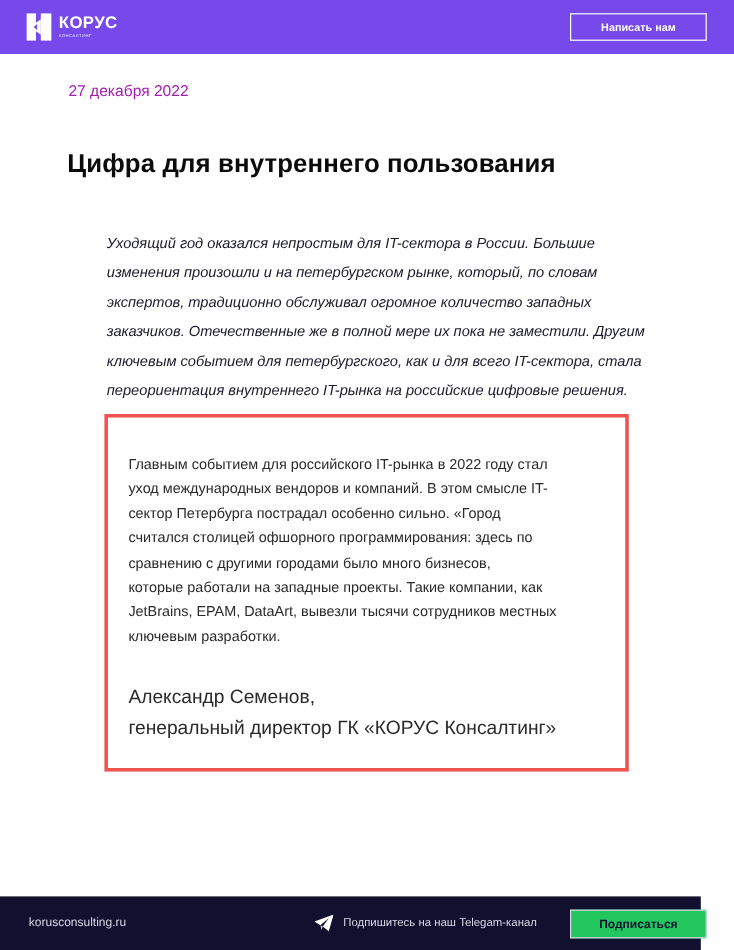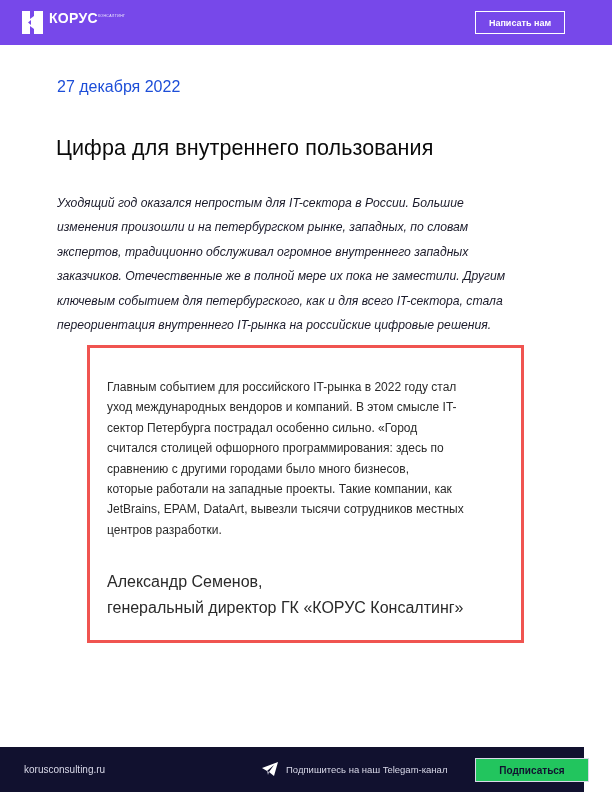--- a/index.html
+++ b/index.html
@@ -6,43 +6,43 @@
     html, body { width: 612px; height: 792px; background: #ffffff; overflow: hidden; }
     body { font-family: "Liberation Sans", "DejaVu Sans", sans-serif; color: #111; position: relative; }
 
     .header {
       position: absolute; left: 0; top: 0; width: 612px; height: 45px;
       background: #7748ea;
     }
     .logo { position: absolute; left: 22px; top: 11px; display: flex; align-items: flex-start; }
     .logo-mark { width: 21px; height: 23px; position: relative; }
     .logo-mark svg { display: block; }
-    .logo-text { margin-left: 6px; display: flex; }
+    .logo-text { margin-left: 6px; display: flex; flex-direction: column; }
     .logo-title { color: #fff; font-weight: bold; font-size: 14px; letter-spacing: 0.3px; line-height: 14px; }
     .logo-sub { color: #fff; font-size: 3.5px; letter-spacing: 0.4px; margin-top: 3px; opacity: 0.9; line-height: 4px; }
 
     .write-btn {
-      position: absolute; left: 475px; top: 11px; width: 90px; height: 23px;
+      position: absolute; left: 475px; top: 11px; width: 114px; height: 23px;
       border: 1px solid #ffffff; background: transparent; color: #fff;
       font-family: "Liberation Sans", sans-serif; font-weight: bold; font-size: 9px;
       display: flex; align-items: center; justify-content: center; cursor: pointer;
     }
 
     .date {
-      position: absolute; left: 57px; top: 78px; font-size: 16px; color: #1d4ed8;
+      position: absolute; left: 57px; top: 68px; font-size: 13px; color: #a21caf;
     }
     .title {
-      position: absolute; left: 56px; top: 136px; font-size: 21.5px; font-weight: normal; color: #0a0a0a;
+      position: absolute; left: 56px; top: 124px; font-size: 21.5px; font-weight: bold; color: #0a0a0a;
       letter-spacing: 0.1px; white-space: nowrap;
     }
     .lead {
       position: absolute; left: 57px; top: 191px; width: 505px;
       font-size: 12.2px; font-style: italic; color: #1a1a2a; line-height: 24.4px;
     }
-    .lead span { display: block; white-space: nowrap; }
+    .lead span { display: block; white-space: nowrap; margin-left: 32px; }
 
     .quote-box {
       position: absolute; left: 87px; top: 345px; width: 437px; height: 298px;
       border: 3px solid #f05450;
     }
     .quote-text {
       position: absolute; left: 17px; top: 29px; width: 410px;
       font-size: 12px; color: #2a2a2a; line-height: 20.4px;
     }
     .quote-text span { display: block; white-space: nowrap; }
@@ -84,37 +84,37 @@
     </div>
   </div>
   <button class="write-btn">Написать нам</button>
 </header>
 
 <div class="date">27 декабря 2022</div>
 <h1 class="title">Цифра для внутреннего пользования</h1>
 
 <div class="lead">
   <span>Уходящий год оказался непростым для IT-сектора в России. Большие</span>
-  <span>изменения произошли и на петербургском рынке, западных, по словам</span>
-  <span>экспертов, традиционно обслуживал огромное внутреннего западных</span>
+  <span>изменения произошли и на петербургском рынке, который, по словам</span>
+  <span>экспертов, традиционно обслуживал огромное количество западных</span>
   <span>заказчиков. Отечественные же в полной мере их пока не заместили. Другим</span>
   <span>ключевым событием для петербургского, как и для всего IT-сектора, стала</span>
   <span>переориентация внутреннего IT-рынка на российские цифровые решения.</span>
 </div>
 
 <div class="quote-box">
   <div class="quote-text">
     <span>Главным событием для российского IT-рынка в 2022 году стал</span>
     <span>уход международных вендоров и компаний. В этом смысле IT-</span>
     <span>сектор Петербурга пострадал особенно сильно. «Город</span>
     <span>считался столицей офшорного программирования: здесь по</span>
     <span>сравнению с другими городами было много бизнесов,</span>
     <span>которые работали на западные проекты. Такие компании, как</span>
     <span>JetBrains, EPAM, DataArt, вывезли тысячи сотрудников местных</span>
-    <span>центров разработки.</span>
+    <span>ключевым разработки.</span>
   </div>
   <div class="quote-author">
     <span>Александр Семенов,</span>
     <span>генеральный директор ГК «КОРУС Консалтинг»</span>
   </div>
 </div>
 
 <footer class="footer">
   <span class="footer-site">korusconsulting.ru</span>
   <span class="tg-text">Подпишитесь на наш Telegam-канал</span>

